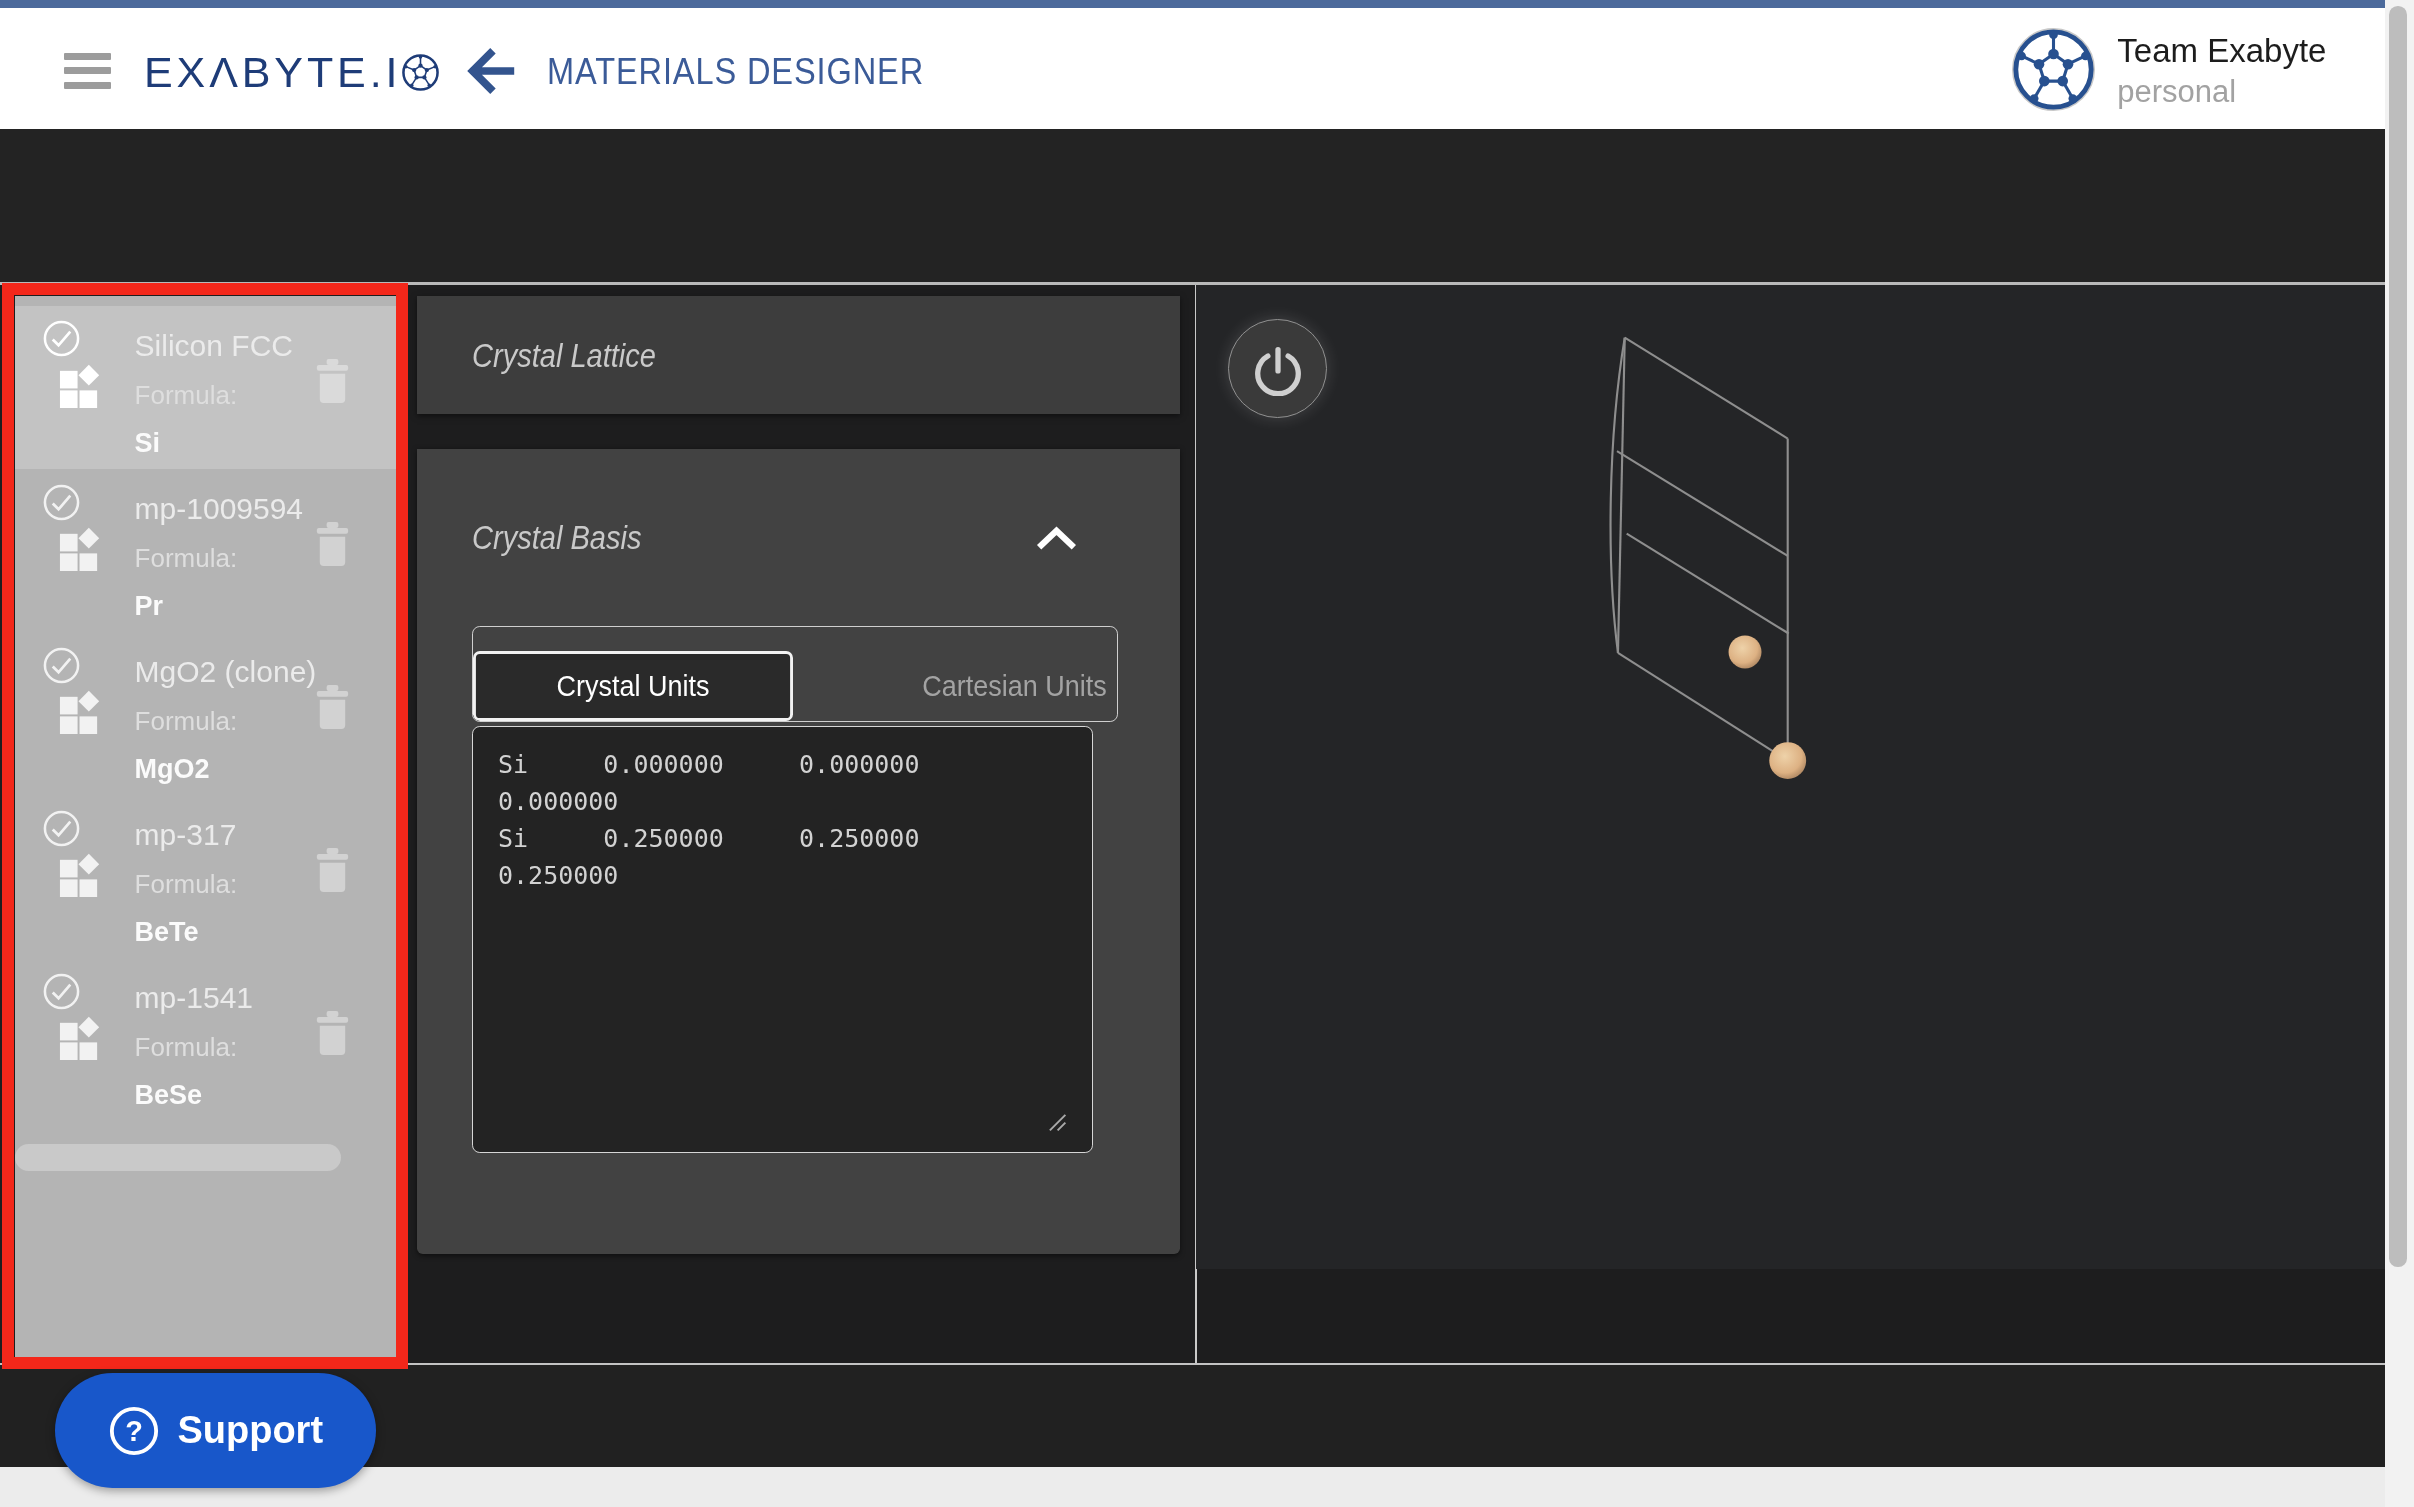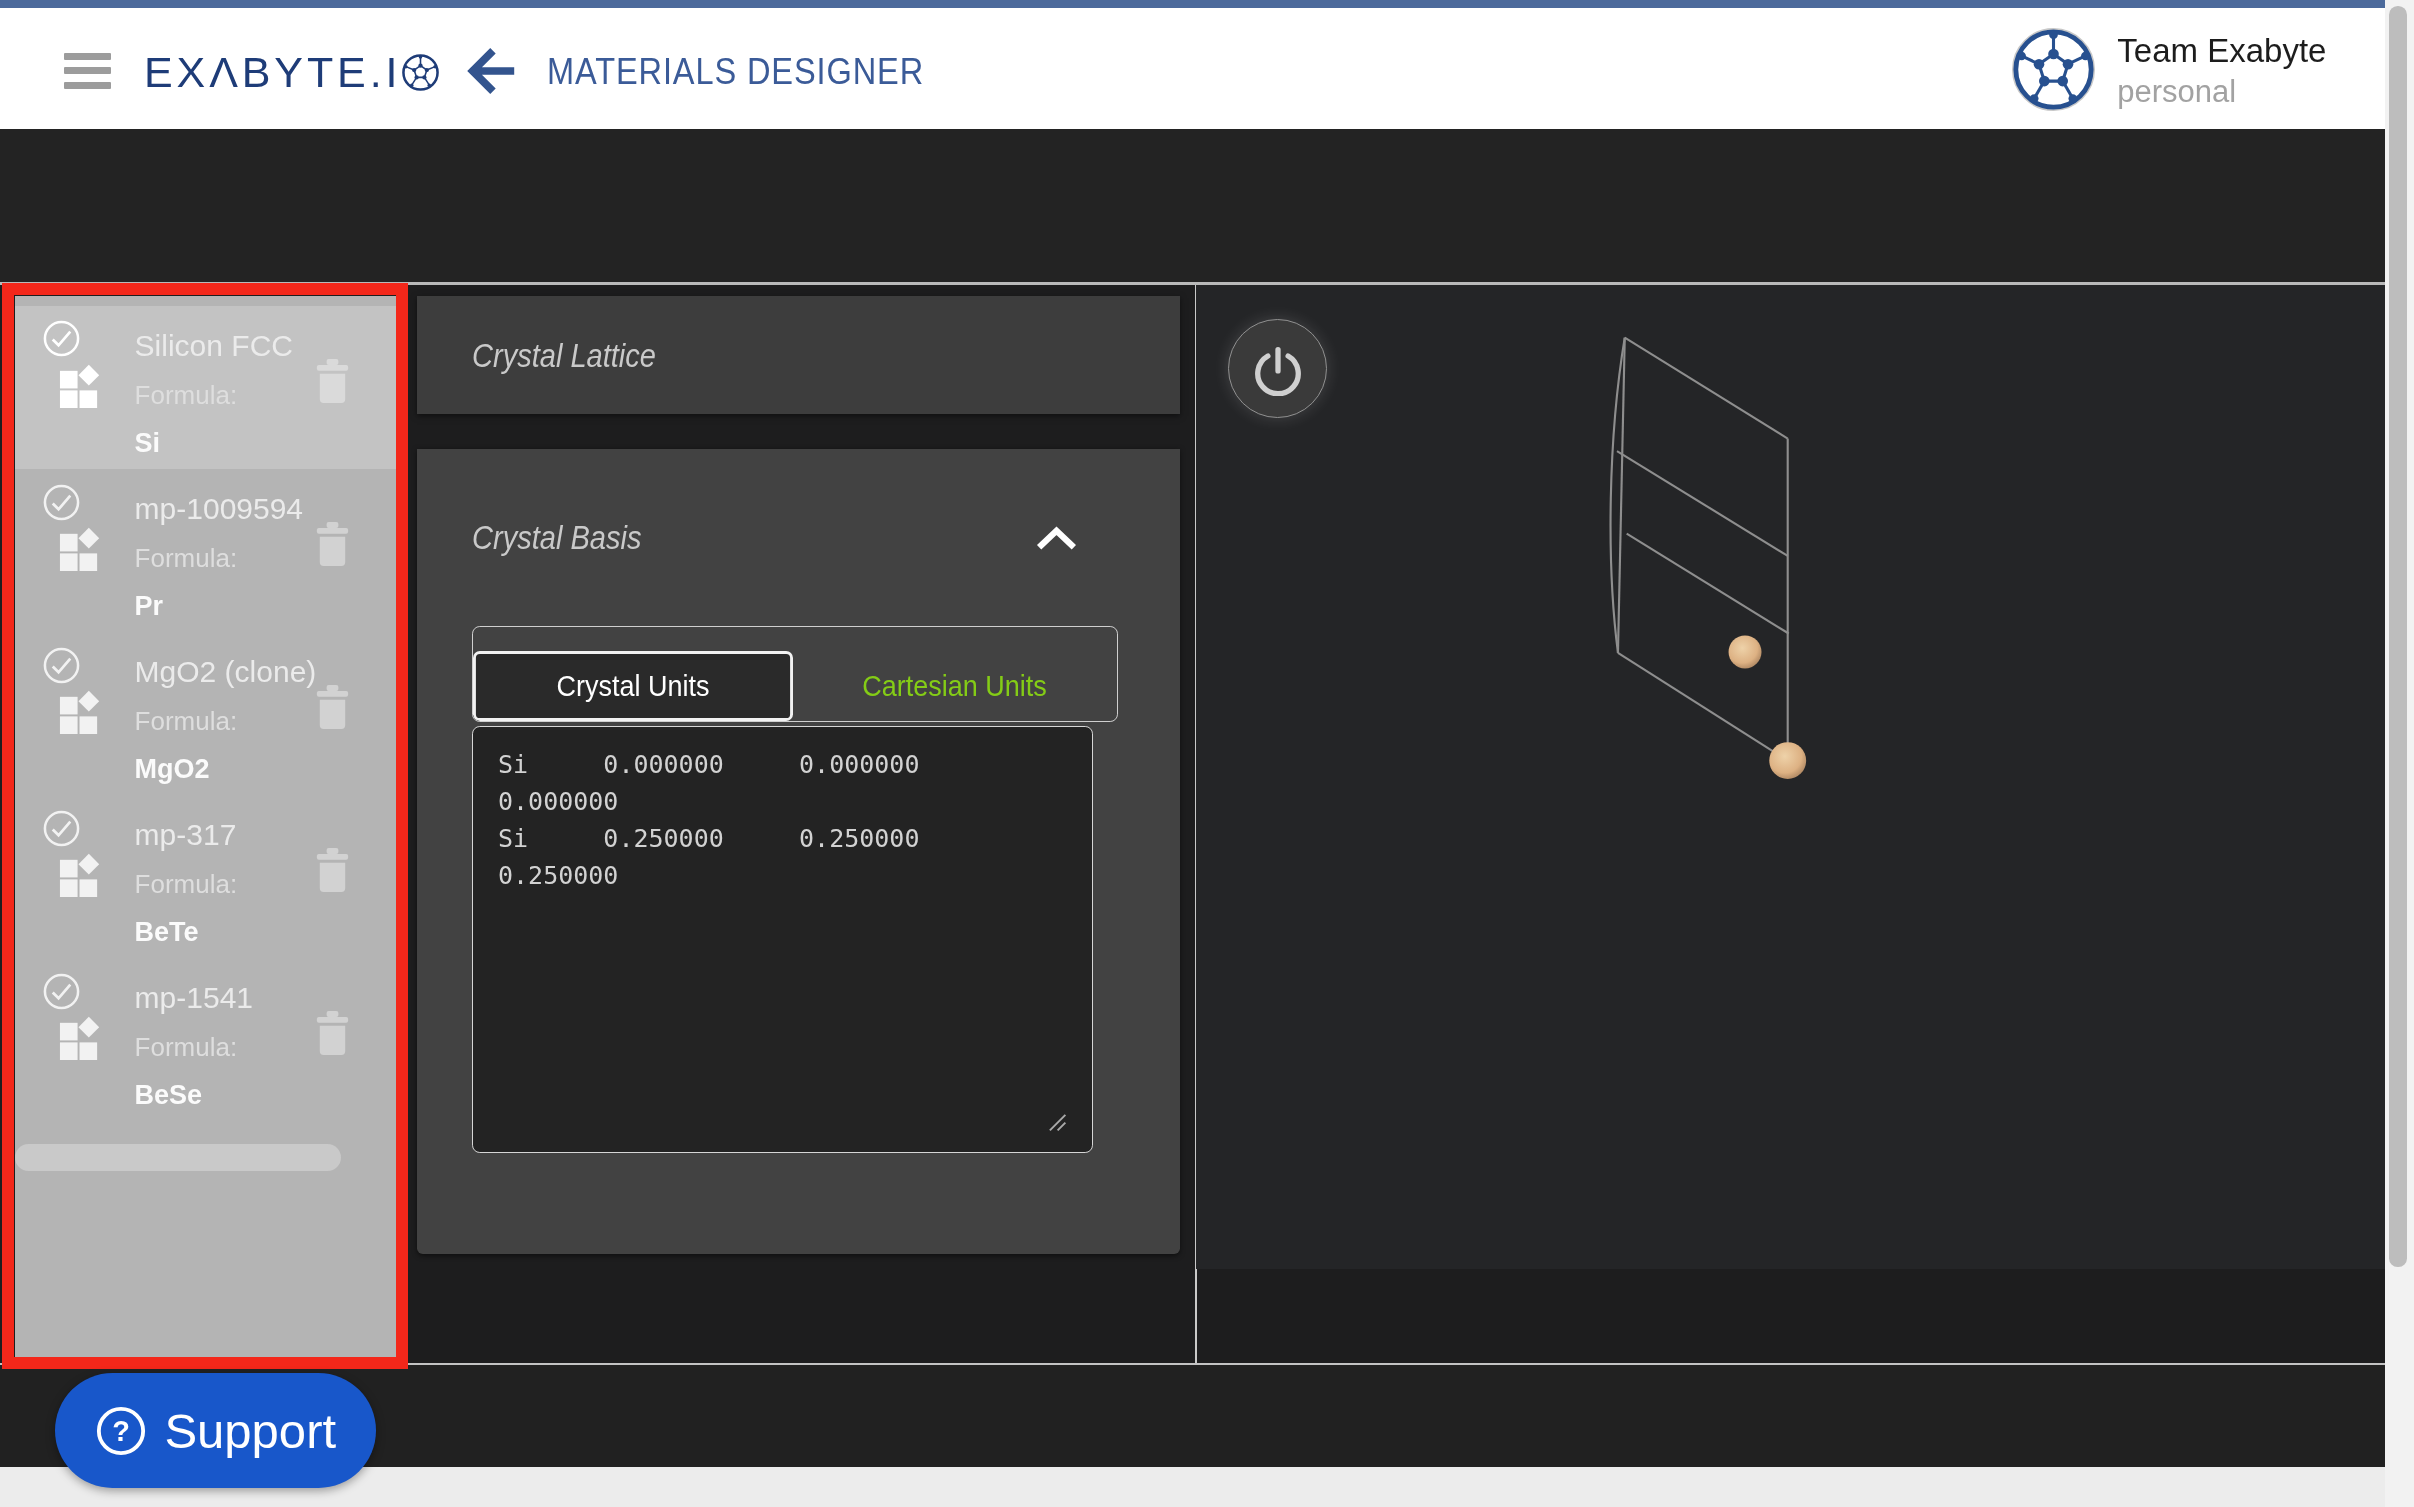--- a/index.html
+++ b/index.html
@@ -55,21 +55,21 @@
   .p-basis{left:417px;top:449px;width:763px;height:805px;border-radius:0 0 5.8px 5.8px;}
   .p-title{position:absolute;left:55px;font-size:33px;color:#c9c9c9;font-style:italic;}
   .pt-lat{top:41px;} .pt-bas{top:70px;}
   .chev{position:absolute;left:1034px;width:45px;height:27px;cursor:pointer;}
   .chev-lat{top:47px;} .chev-bas{top:76px;}
   .p-basis .chev{left:617px;}
   .tabs{position:absolute;left:55px;top:177px;width:644px;height:94px;border:1.9px solid #cfcfcf;
         border-radius:7.8px;display:flex;overflow:hidden;}
   .tab{display:flex;align-items:center;justify-content:center;font-size:30px;cursor:pointer;margin-top:24px;}
   .tab-active{width:320px;background:#2a2a2a;color:#ffffff;box-shadow:inset 0 0 0 2.9px #f2f2f2;border-radius:6.8px;}
-  .tab-idle{flex:1;background:transparent;color:#84cc16;}
+  .tab-idle{flex:1;background:transparent;color:#a3a3a3;justify-content:flex-end;}
   .coords{position:absolute;left:55px;top:277px;width:594px;height:406px;background:#232323;
           border:1.9px solid #d6d6d6;border-radius:7.8px;color:#d2d2d2;
           font-family:"DejaVu Sans Mono","Liberation Mono",monospace;font-size:25px;line-height:37px;
           padding:19.4px 0 0 25px;resize:none;outline:none;white-space:pre-wrap;}
   .resizegrip{position:absolute;left:629px;top:662px;width:21.3px;height:21.3px;pointer-events:none;}
 
   
   .vdivider{left:1195px;top:285px;width:1.9px;height:1078px;background:#c9c9c9;}
   .viewer{left:1196px;top:285px;width:1189px;height:984px;background:#242527;cursor:grab;}
   .powerbtn{position:absolute;left:32px;top:34px;width:97px;height:97px;border-radius:50%;
@@ -79,21 +79,21 @@
 
   
   .bottomline{left:0;top:1363px;width:2385px;height:1.9px;background:#c3c3c3;}
   .footer{left:0;top:1365px;width:2385px;height:102px;background:#212121;}
   .bottomstrip{left:0;top:1467px;width:2414px;height:41px;background:#ececec;}
 
   
   .support{left:55px;top:1373px;width:321px;height:115px;border-radius:58px;background:#1857ca;
            display:flex;align-items:center;justify-content:center;gap:17.5px;cursor:pointer;z-index:50;
            box-shadow:0 2.9px 9.7px rgba(0,0,0,0.35);}
-  .support-label{color:#ffffff;font-size:49px;font-weight:normal;}
+  .support-label{color:#ffffff;font-size:38px;font-weight:bold;}
 
   
   .sb-track{left:2385px;top:0;width:29px;height:1508px;background:#f2f2f2;}
   .sb-thumb{left:2389px;top:5.8px;width:17.5px;height:1261px;border-radius:8.7px;background:#bdbdbd;cursor:pointer;}
 </style>
 </head>
 <body>
 
 <div class="app">
 

